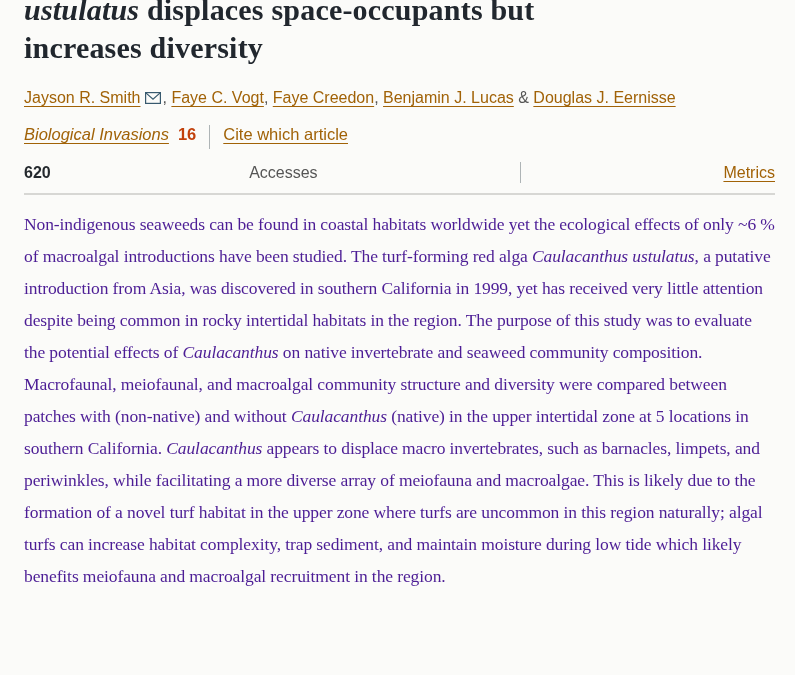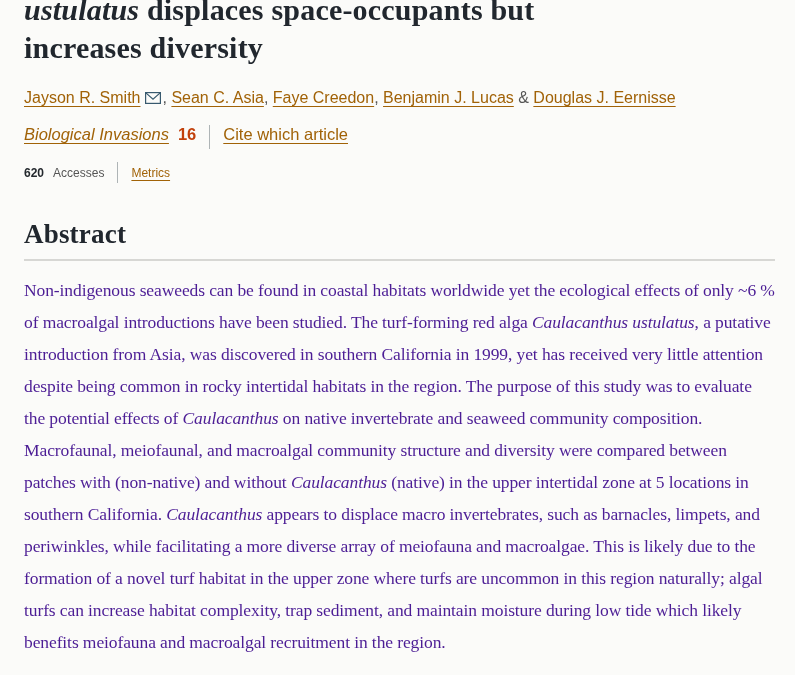--- a/index.html
+++ b/index.html
@@ -71,24 +71,25 @@
     width: 1px;
     height: 24px;
     background: #aeb4b6;
     margin: 0 13px;
     flex: 0 0 auto;
   }
   .vbar.short { height: 21px; }
 
   .metrics-row {
     margin-top: 13px;
-    font-size: 12px;
+    font-size: 16px;
     display: flex;
     align-items: center;
     color: #555;
+    justify-content: space-between;
   }
   .metrics-count { font-weight: 700; color: #24292e; margin-right: 9px; }
 
   h2.abstract-heading {
     font-family: "Liberation Serif", serif;
     font-weight: 700;
     font-size: 27px;
     line-height: 30px;
     color: #21272e;
     margin: 36px 0 0 0;
@@ -114,35 +115,34 @@
 <body>
 
 <div class="page">
 
   <h1 class="article-title"><span class="it">ustulatus</span><span> displaces space-occupants but
 increases diversity</span></h1>
 
   <div class="authors-row"><a>Jayson R. Smith</a><span class="env-icon"><svg width="16" height="12" viewBox="0 0 16 12">
           <rect x="0.6" y="0.6" width="14.8" height="10.8" fill="none" stroke="#37596e" stroke-width="1.2"></rect>
           <path d="M0.6 0.6 L8 7.2 L15.4 0.6" fill="none" stroke="#37596e" stroke-width="1.2"></path>
-        </svg></span><span class="sep">, </span><a>Sean C. Asia</a><span class="sep">, </span><a>Faye Creedon</a><span class="sep">, </span><a>Benjamin J. Lucas</a><span class="sep"> &amp; </span><a>Douglas J. Eernisse</a></div>
+        </svg></span><span class="sep">, </span><a>Faye C. Vogt</a><span class="sep">, </span><a>Faye Creedon</a><span class="sep">, </span><a>Benjamin J. Lucas</a><span class="sep"> &amp; </span><a>Douglas J. Eernisse</a></div>
 
   <div class="journal-row">
     <a class="journal-link">Biological Invasions</a>
     <span class="journal-volume">16</span>
     <span class="vbar"></span>
     <a>Cite which article</a>
   </div>
 
   <div class="metrics-row">
     <span class="metrics-count">620</span>
     <span>Accesses</span>
     <span class="vbar short"></span>
     <a>Metrics</a>
   </div>
 
-  <h2 class="abstract-heading">Abstract</h2>
 
   <hr class="section-divider">
 
   <p class="abstract-body"><span>Non-indigenous seaweeds can be found in coastal habitats worldwide yet the ecological effects of only ~6 % of macroalgal introductions have been studied. The turf-forming red alga </span><span class="it">Caulacanthus ustulatus</span><span>, a putative introduction from Asia, was discovered in southern California in 1999, yet has received very little attention despite being common in rocky intertidal habitats in the region. The purpose of this study was to evaluate the potential effects of </span><span class="it">Caulacanthus</span><span> on native invertebrate and seaweed community composition. Macrofaunal, meiofaunal, and macroalgal community structure and diversity were compared between patches with (non-native) and without </span><span class="it">Caulacanthus</span><span> (native) in the upper intertidal zone at 5 locations in southern California. </span><span class="it">Caulacanthus</span><span> appears to displace macro invertebrates, such as barnacles, limpets, and periwinkles, while facilitating a more diverse array of meiofauna and macroalgae. This is likely due to the formation of a novel turf habitat in the upper zone where turfs are uncommon in this region naturally; algal turfs can increase habitat complexity, trap sediment, and maintain moisture during low tide which likely benefits meiofauna and </span><span>macroalgal recruitment in the region.</span></p>
 
 </div>
 
 </body></html>

